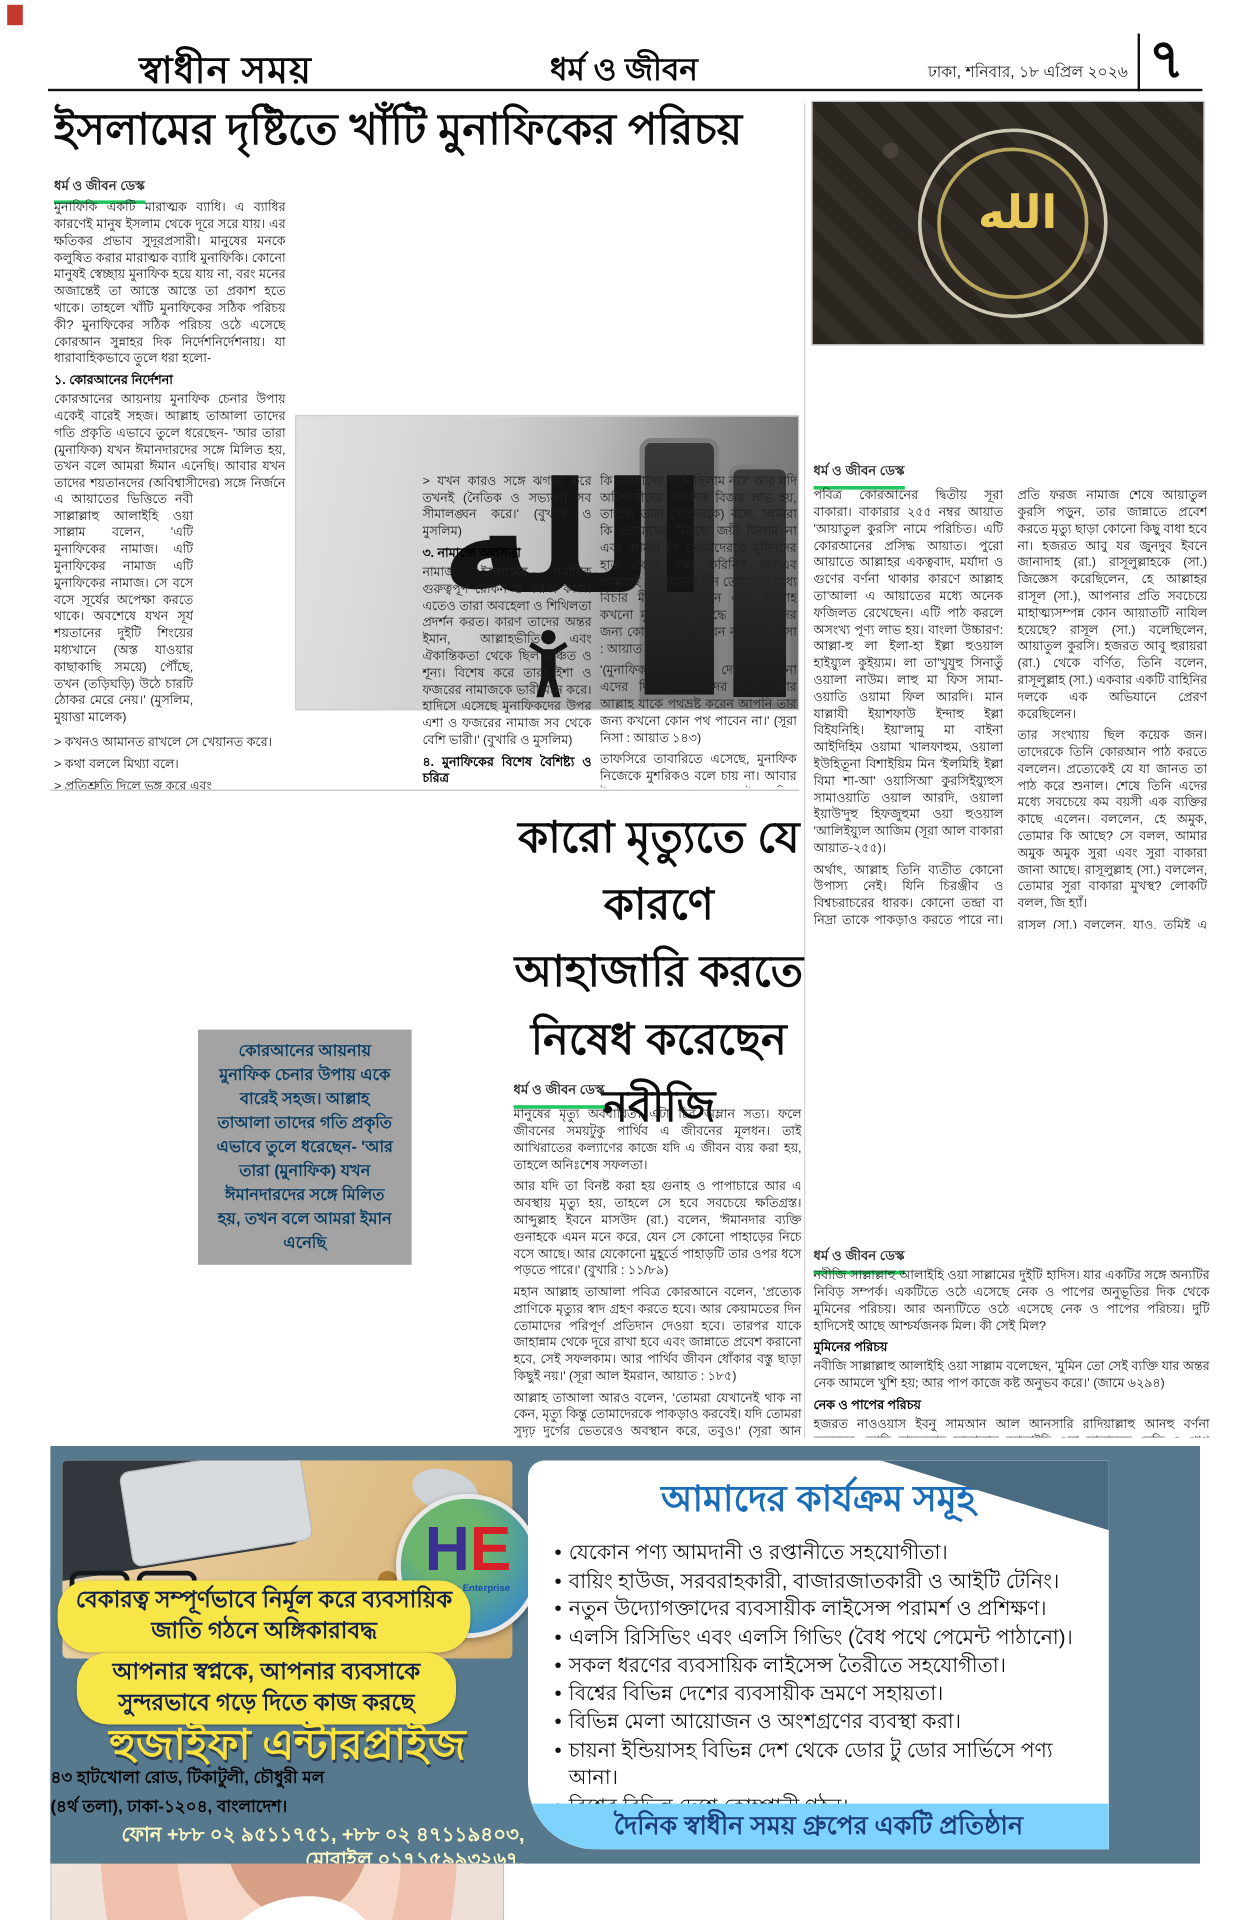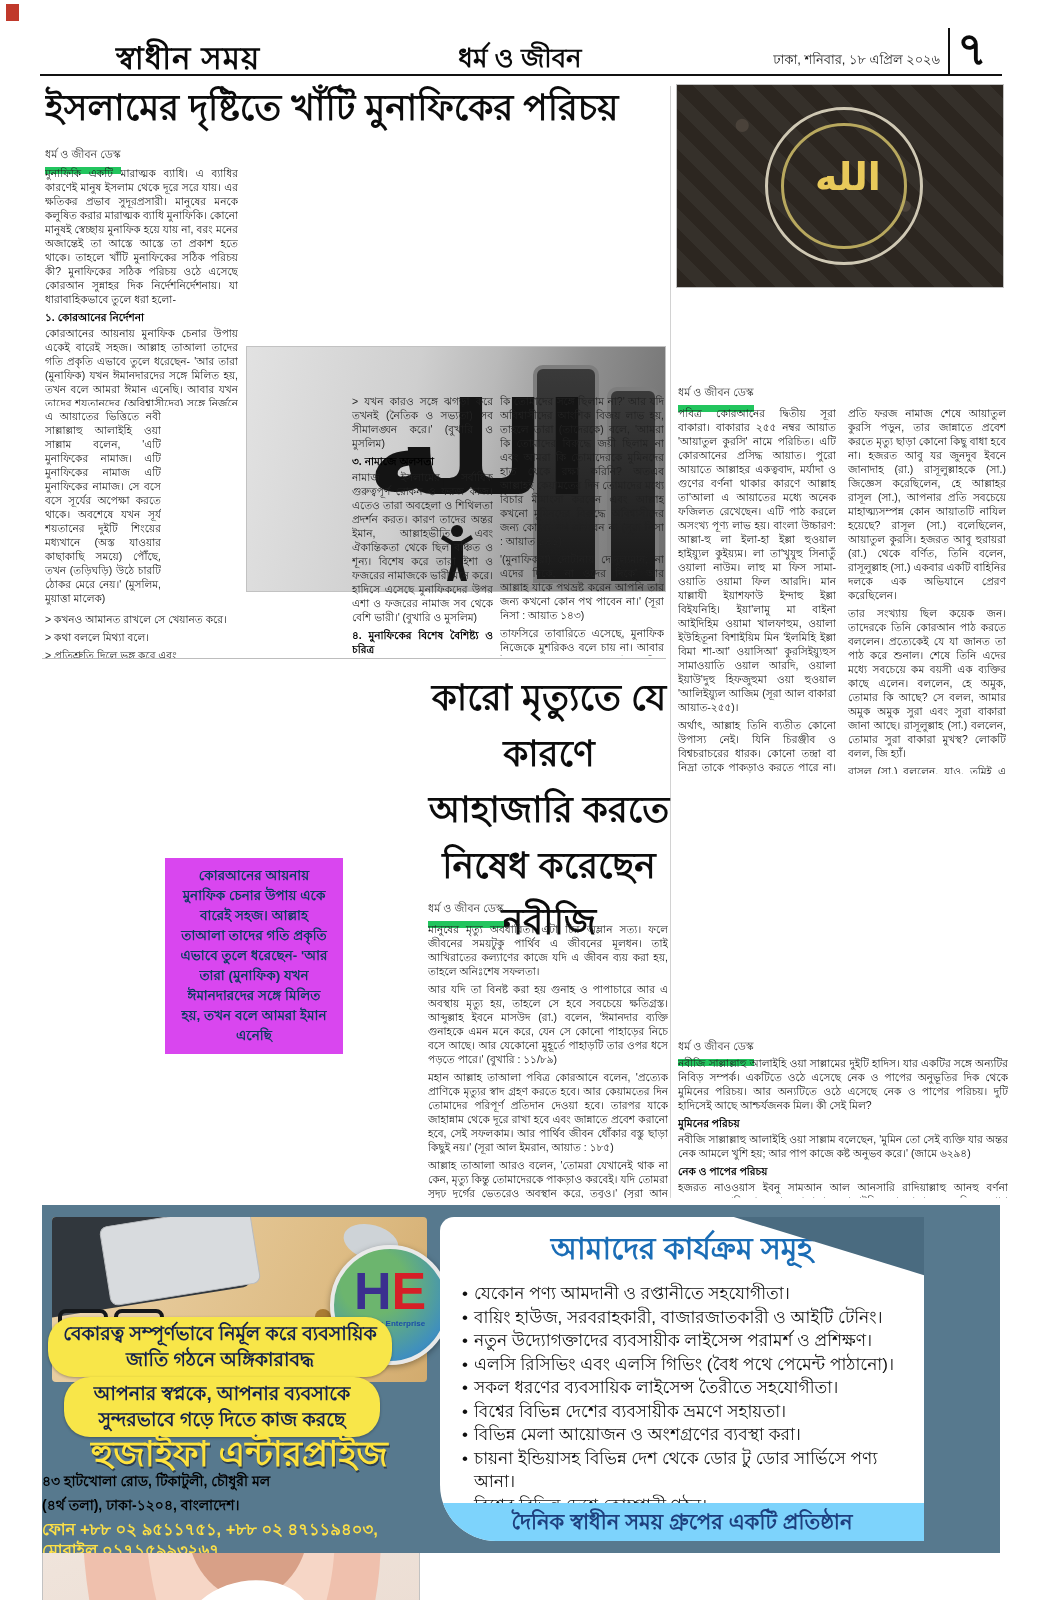--- a/index.html
+++ b/index.html
@@ -2,21 +2,21 @@
 <html><head>
 <meta charset="utf-8">
 <style>
   html,body{margin:0;padding:0;background:#e9e9e9;}
   .page{position:relative;width:1041px;height:1600px;margin:0 auto;background:#ffffff;overflow:hidden;
         font-family:"Liberation Sans","DejaVu Sans",sans-serif;color:#1c1c1c;}
   .abs{position:absolute;}
   .body-text{font-size:10.5px;line-height:14px;text-align:justify;color:#222;overflow:hidden;}
   .body-text p{margin:0 0 4px 0;}
   .body-text .sub{font-weight:bold;color:#000;margin:3px 0 2px 0;}
-  .byline{font-size:11px;font-weight:normal;color:#333;border-bottom:7px solid #22c55e;display:inline-block;padding-bottom:2px;}
+  .byline{font-size:11px;font-weight:bold;color:#333;border-bottom:3px solid #22c55e;display:inline-block;padding-bottom:2px;}
   .headline{font-weight:800;color:#0c0c0c;}
   .center{text-align:center;}
   
   .masthead{font-size:31px;font-weight:900;letter-spacing:1px;color:#0a0a0a;}
   .section-title{font-size:26px;font-weight:800;color:#0a0a0a;}
   .dateline{font-size:13px;color:#222;text-align:right;}
   .pageno{font-size:46px;font-weight:900;color:#0a0a0a;line-height:46px;}
   .hrule{background:#111;}
   
   .photo-frame{border:1px solid #c2c2c2;box-sizing:border-box;overflow:hidden;}
@@ -24,21 +24,21 @@
   .mosque .win{position:absolute;background:linear-gradient(#3a3a3a,#191919);border:4px solid #7d7d7d;border-radius:10px 10px 0 0;}
   .mosque .allah{position:absolute;font-size:128px;font-weight:bold;color:#141414;font-family:"DejaVu Sans",sans-serif;}
   .kursi-img{background:
       radial-gradient(circle at 20% 20%, #4a423a 0 6px, transparent 7px),
       radial-gradient(circle at 70% 60%, #4a423a 0 5px, transparent 6px),
       repeating-linear-gradient(45deg,#2c2620 0 14px,#35302a 14px 28px);position:relative;}
   .kursi-ring{position:absolute;border-radius:50%;border:3px solid #cfc8b4;}
   .kursi-arabic{position:absolute;color:#e8c95a;font-family:"DejaVu Sans",sans-serif;font-weight:bold;}
   .hijab{background:linear-gradient(160deg,#f5efe8 0%,#efe3da 40%,#e8d7cc 100%);position:relative;}
   
-  .bluebox{background:#d946ef;position:relative;display:flex;align-items:center;padding:10px 12px;box-sizing:border-box;}
+  .bluebox{background:#a3a3a3;position:relative;display:flex;align-items:center;padding:10px 12px;box-sizing:border-box;}
   .bluebox::before{content:"";position:absolute;left:-6px;top:10px;width:14px;height:92%;background:#129bd8;transform:skewY(-6deg);z-index:-1;}
   .bluebox::after{content:"";position:absolute;right:-6px;top:-8px;width:70%;height:14px;background:#129bd8;transform:skewX(-30deg);z-index:-1;}
   .bluebox-inner{font-size:13.5px;line-height:20px;font-weight:bold;color:#0a3d62;text-align:center;}
   
   .ad{background:#57798e;overflow:hidden;}
   .ad-photo{background:linear-gradient(115deg,#ecd3a9,#ddbb83 70%,#d2ab6e);position:relative;border-radius:4px;overflow:hidden;}
   .laptop{position:absolute;left:-18px;top:-26px;width:210px;height:112px;background:#31373d;transform:rotate(-9deg);border-radius:8px;}
   .notebook{position:absolute;left:52px;top:-2px;width:150px;height:78px;background:#d8dbde;transform:rotate(-9deg);border-radius:8px;border:1px solid #b8bbbe;}
   .glasses{position:absolute;left:6px;top:92px;width:110px;height:40px;}
   .glasses span{position:absolute;width:42px;height:28px;border:4px solid #15181b;border-radius:8px;background:rgba(255,255,255,.15);}
@@ -48,21 +48,21 @@
   .he-circle{position:absolute;border-radius:50%;border:4px solid #e9e9e9;
       background:radial-gradient(circle at 35% 30%,#6cb56e 0 30%,#3f8fbe 75%,#2a6f9e);text-align:center;box-shadow:0 2px 6px rgba(0,0,0,.35);}
   .he-letters{margin-top:16px;font-size:52px;line-height:52px;font-weight:900;}
   .he-h{color:#3b2f8f;}
   .he-e{color:#d61f27;}
   .he-caption{font-size:8px;color:#1b4ea8;font-weight:bold;margin-top:2px;}
   .pill{background:#f8e649;border-radius:26px;padding:4px 12px;text-align:center;font-weight:800;
         font-size:19px;line-height:26px;color:#14214d;box-sizing:border-box;box-shadow:0 1px 3px rgba(0,0,0,.3);}
   .ad-name{font-size:35px;font-weight:900;color:#fde23d;text-align:center;text-shadow:1px 2px 0 #2c3e50;}
   .ad-addr{font-size:14px;line-height:24px;font-weight:bold;color:#000000;text-align:left;}
-  .ad-phone{font-size:16.5px;line-height:21px;font-weight:bold;color:#fde047;text-align:left;}
+  .ad-phone{font-size:16.5px;line-height:21px;font-weight:bold;color:#fef9c3;text-align:right;}
   .ad-right{background:#ffffff;border-radius:14px 0 0 56px;position:relative;overflow:hidden;}
   .ad-ribbon{position:absolute;right:-70px;top:-42px;width:300px;height:74px;background:#4a6b80;transform:rotate(17deg);}
   .ad-title{font-size:30px;font-weight:900;color:#1a6db6;text-align:center;}
   .ad-bullets{font-size:17px;line-height:23.5px;color:#101010;}
   .ad-bullet{display:flex;}
   .ad-bullet .dot{width:18px;text-align:center;flex:0 0 18px;}
   .ad-strip{position:absolute;left:0;right:0;bottom:0;height:38px;background:#7dd3fc;
             text-align:center;font-size:21px;line-height:38px;font-weight:800;color:#1d3f7e;}
   .person-sil{position:absolute;}
 </style>

